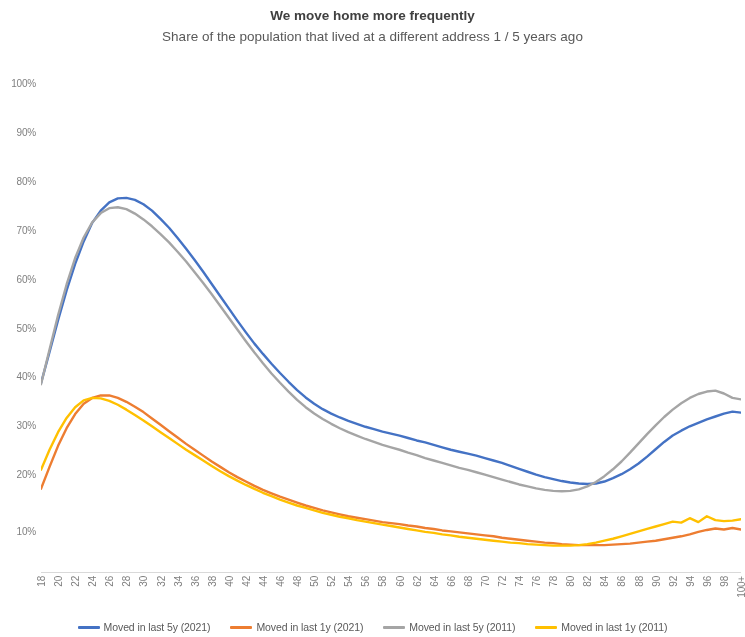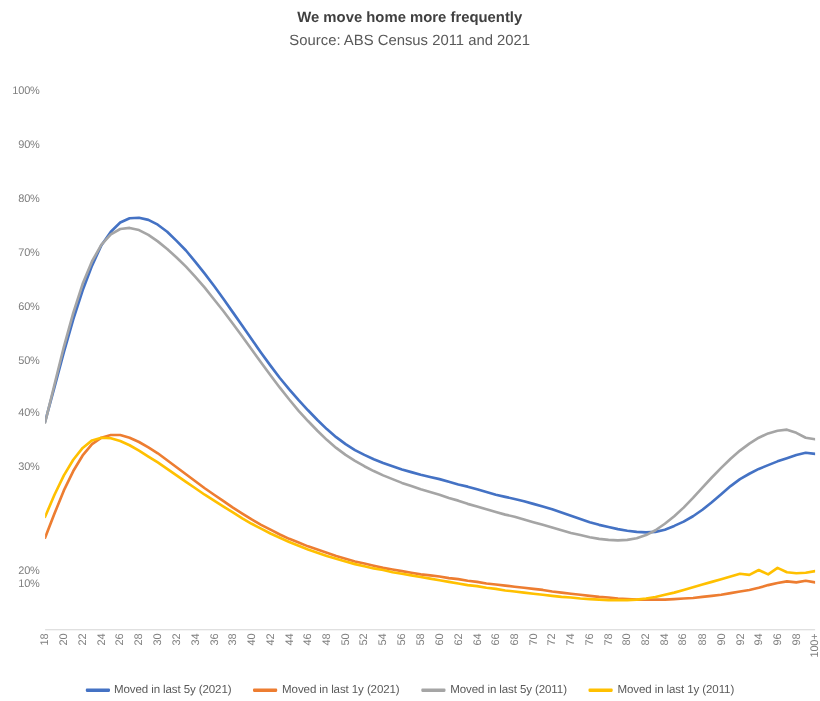--- a/index.html
+++ b/index.html
@@ -120,33 +120,33 @@
     letter-spacing: -0.1px;
   }
 </style>
 </head>
 <body>
 
 <div id="chart-root">
 
   <div class="title-block">
     <div class="title-main">We move home more frequently</div>
-    <div class="title-sub">Source: ABS Census 2011 and 2021</div>
+    <div class="title-sub">Share of the population that lived at a different address 1 / 5 years ago</div>
   </div>
 
   <div class="y-labels" id="y-labels">
       <div class="y-tick" style="top: 0px;">100%</div>
       <div class="y-tick" style="top: 48.9px;">90%</div>
       <div class="y-tick" style="top: 97.8px;">80%</div>
       <div class="y-tick" style="top: 146.7px;">70%</div>
       <div class="y-tick" style="top: 195.6px;">60%</div>
       <div class="y-tick" style="top: 244.5px;">50%</div>
       <div class="y-tick" style="top: 293.4px;">40%</div>
       <div class="y-tick" style="top: 342.3px;">30%</div>
-      <div class="y-tick" style="top: 391.2px; margin-top: 45px;">20%</div>
+      <div class="y-tick" style="top: 391.2px;">20%</div>
       <div class="y-tick" style="top: 448px;">10%</div>
     </div>
 
   <div class="plot">
     <svg id="plot-svg" width="700" height="489" viewBox="0 0 700 489">
         <polyline points="0.00,300.25 8.54,268.95 17.07,237.16 25.61,207.34 34.15,180.93 42.68,158.44 51.22,139.85 59.76,127.63 68.29,119.32 76.83,115.40 85.37,114.92 93.90,116.87 102.44,121.27 110.98,127.63 119.51,135.94 128.05,144.74 136.59,155.01 145.12,165.77 153.66,177.02 162.20,188.75 170.73,200.98 179.27,213.20 187.80,225.43 196.34,237.65 204.88,249.39 213.41,260.64 221.95,270.91 230.49,280.69 239.02,289.98 247.56,298.78 256.10,307.09 264.63,314.43 273.17,320.78 281.71,326.16 290.24,330.56 298.78,334.48 307.32,337.90 315.85,340.83 324.39,343.77 332.93,346.21 341.46,348.66 350.00,350.61 358.54,352.57 367.07,355.01 375.61,357.46 384.15,359.41 392.68,361.86 401.22,364.31 409.76,366.75 418.29,368.71 426.83,370.66 435.37,372.62 443.90,375.06 452.44,377.51 460.98,379.95 469.51,382.89 478.05,385.82 486.59,388.75 495.12,391.69 503.66,394.13 512.20,396.09 520.73,398.05 529.27,399.51 537.80,400.49 546.34,400.98 554.88,400.49 563.41,398.53 571.95,395.11 580.49,391.20 589.02,386.31 597.56,380.44 606.10,373.60 614.63,366.26 623.17,358.93 631.71,352.57 640.24,347.68 648.78,343.28 657.32,339.86 665.85,336.43 674.39,333.50 682.93,330.56 691.46,328.61 700.00,329.59" fill="none" stroke="#4472C4" stroke-width="2.4" stroke-linejoin="round" stroke-linecap="round"></polyline>
         <polyline points="0.00,405.87 8.54,383.87 17.07,362.84 25.61,345.23 34.15,331.05 42.68,320.78 51.22,314.92 59.76,312.47 68.29,312.47 76.83,314.92 85.37,318.83 93.90,323.72 102.44,329.10 110.98,335.45 119.51,341.81 128.05,348.17 136.59,354.52 145.12,360.88 153.66,366.75 162.20,372.62 170.73,378.49 179.27,383.87 187.80,389.24 196.34,394.13 204.88,398.53 213.41,402.94 221.95,406.85 230.49,410.27 239.02,413.69 247.56,416.63 256.10,419.56 264.63,422.50 273.17,424.94 281.71,427.39 290.24,429.34 298.78,431.30 307.32,433.25 315.85,434.72 324.39,436.19 332.93,437.65 341.46,439.12 350.00,440.10 358.54,441.08 367.07,442.55 375.61,443.52 384.15,444.99 392.68,445.97 401.22,447.44 409.76,448.41 418.29,449.39 426.83,450.37 435.37,451.35 443.90,452.32 452.44,453.30 460.98,454.77 469.51,455.75 478.05,456.73 486.59,457.70 495.12,458.68 503.66,459.66 512.20,460.15 520.73,461.13 529.27,461.62 537.80,462.11 546.34,462.11 554.88,462.11 563.41,462.11 571.95,461.62 580.49,461.13 589.02,460.64 597.56,459.66 606.10,458.68 614.63,457.70 623.17,456.24 631.71,454.77 640.24,453.30 648.78,451.35 657.32,448.90 665.85,446.95 674.39,445.48 682.93,446.46 691.46,444.99 700.00,446.46" fill="none" stroke="#ED7D31" stroke-width="2.4" stroke-linejoin="round" stroke-linecap="round"></polyline>
         <polyline points="0.00,301.22 8.54,266.50 17.07,232.27 25.61,201.47 34.15,175.06 42.68,154.52 51.22,139.37 59.76,130.07 68.29,125.18 76.83,124.21 85.37,126.16 93.90,130.56 102.44,136.43 110.98,143.28 119.51,151.10 128.05,159.41 136.59,168.70 145.12,178.49 153.66,189.24 162.20,200.00 170.73,211.25 179.27,222.98 187.80,234.72 196.34,246.46 204.88,258.19 213.41,269.44 221.95,280.20 230.49,290.47 239.02,299.76 247.56,308.56 256.10,316.87 264.63,324.21 273.17,330.56 281.71,335.94 290.24,340.83 298.78,345.23 307.32,349.15 315.85,352.57 324.39,355.99 332.93,358.93 341.46,361.86 350.00,364.31 358.54,366.75 367.07,369.68 375.61,372.13 384.15,375.06 392.68,377.51 401.22,379.95 409.76,382.40 418.29,384.84 426.83,386.80 435.37,389.24 443.90,391.69 452.44,394.13 460.98,396.58 469.51,399.02 478.05,401.47 486.59,403.43 495.12,405.38 503.66,406.85 512.20,407.83 520.73,408.31 529.27,407.83 537.80,406.36 546.34,403.43 554.88,399.02 563.41,393.16 571.95,386.31 580.49,378.49 589.02,369.68 597.56,360.39 606.10,351.10 614.63,342.30 623.17,333.99 631.71,326.65 640.24,320.30 648.78,314.92 657.32,311.00 665.85,308.56 674.39,307.58 682.93,310.51 691.46,314.92 700.00,316.38" fill="none" stroke="#A5A5A5" stroke-width="2.4" stroke-linejoin="round" stroke-linecap="round"></polyline>
         <polyline points="0.00,386.80 8.54,366.75 17.07,349.15 25.61,334.97 34.15,324.21 42.68,317.36 51.22,314.92 59.76,315.40 68.29,317.85 76.83,321.76 85.37,326.65 93.90,332.03 102.44,337.41 110.98,343.28 119.51,349.15 128.05,355.01 136.59,360.88 145.12,366.75 153.66,372.13 162.20,377.51 170.73,382.89 179.27,388.27 187.80,393.16 196.34,397.56 204.88,401.96 213.41,405.87 221.95,409.78 230.49,413.20 239.02,416.63 247.56,419.56 256.10,422.50 264.63,424.94 273.17,427.39 281.71,429.83 290.24,431.79 298.78,433.74 307.32,435.21 315.85,437.17 324.39,438.63 332.93,440.10 341.46,441.57 350.00,443.03 358.54,444.50 367.07,445.97 375.61,447.44 384.15,448.90 392.68,449.88 401.22,451.35 409.76,452.32 418.29,453.79 426.83,454.77 435.37,455.75 443.90,456.73 452.44,457.70 460.98,458.68 469.51,459.66 478.05,460.15 486.59,461.13 495.12,461.62 503.66,462.11 512.20,462.59 520.73,462.59 529.27,462.59 537.80,462.11 546.34,461.13 554.88,459.66 563.41,457.70 571.95,455.75 580.49,453.30 589.02,450.86 597.56,448.41 606.10,445.97 614.63,443.52 623.17,441.08 631.71,438.63 640.24,439.61 648.78,435.21 657.32,439.12 665.85,433.25 674.39,437.17 682.93,438.14 691.46,437.65 700.00,436.19" fill="none" stroke="#FFC000" stroke-width="2.4" stroke-linejoin="round" stroke-linecap="round"></polyline>
       </svg>

